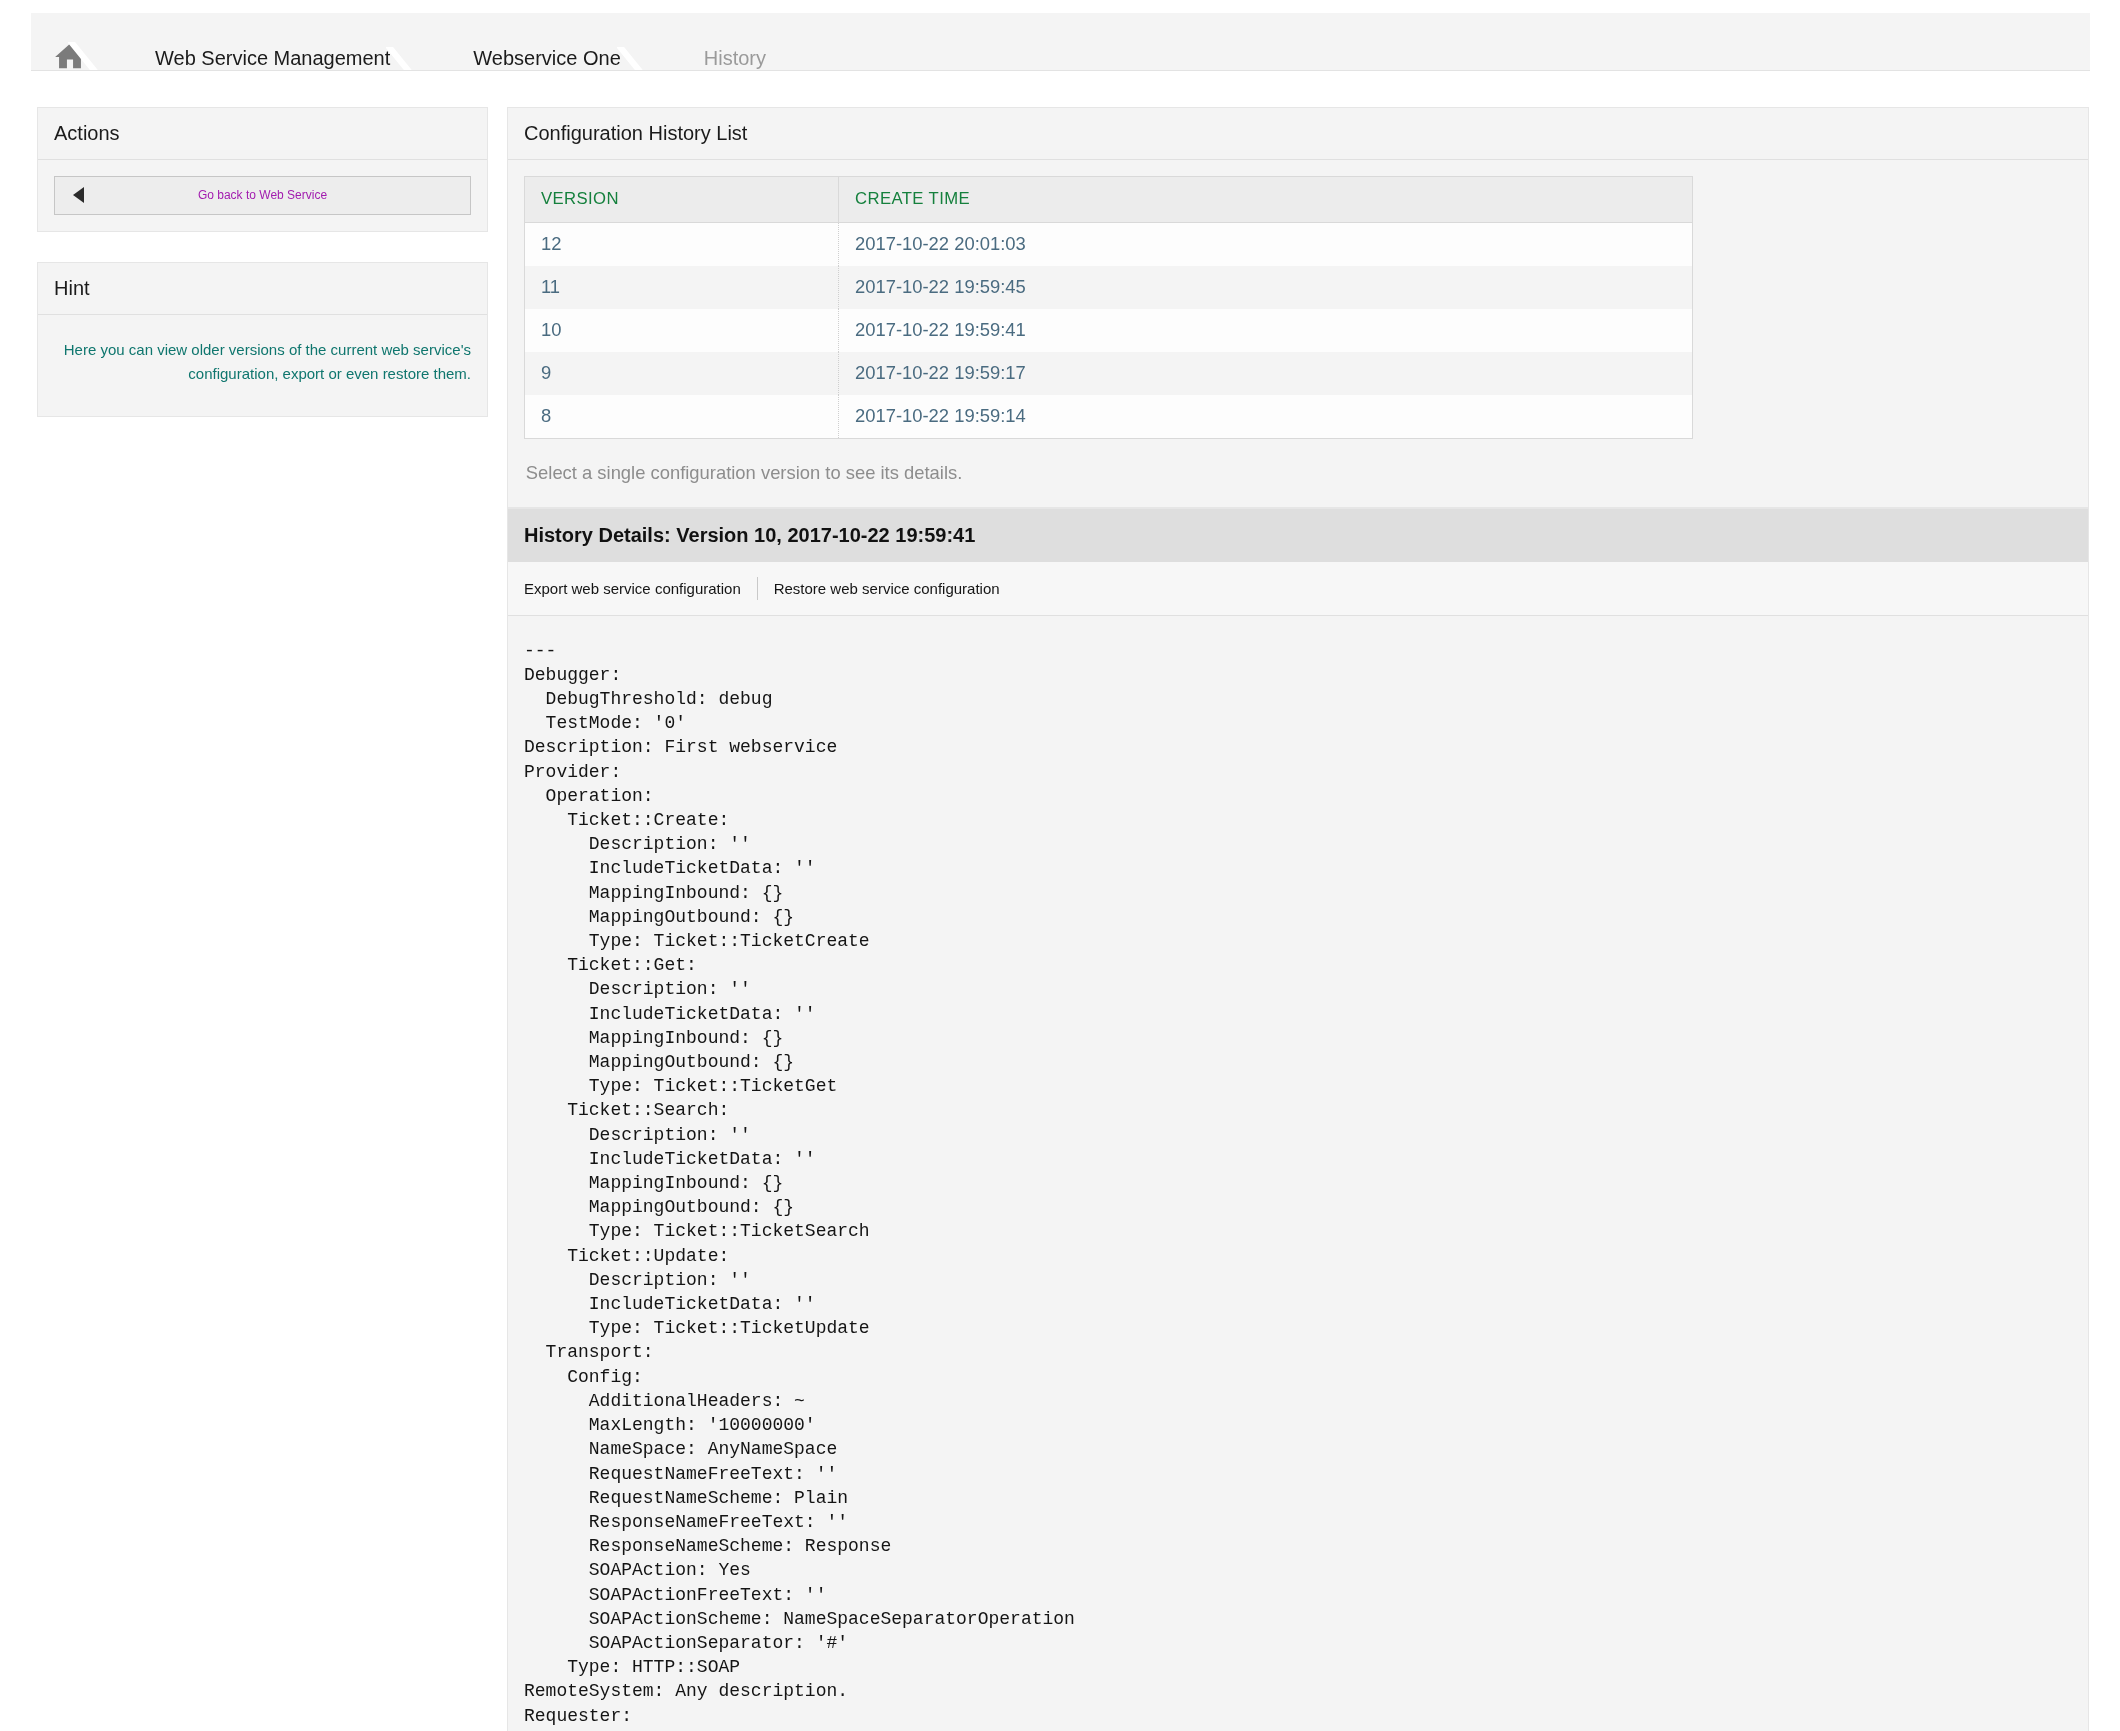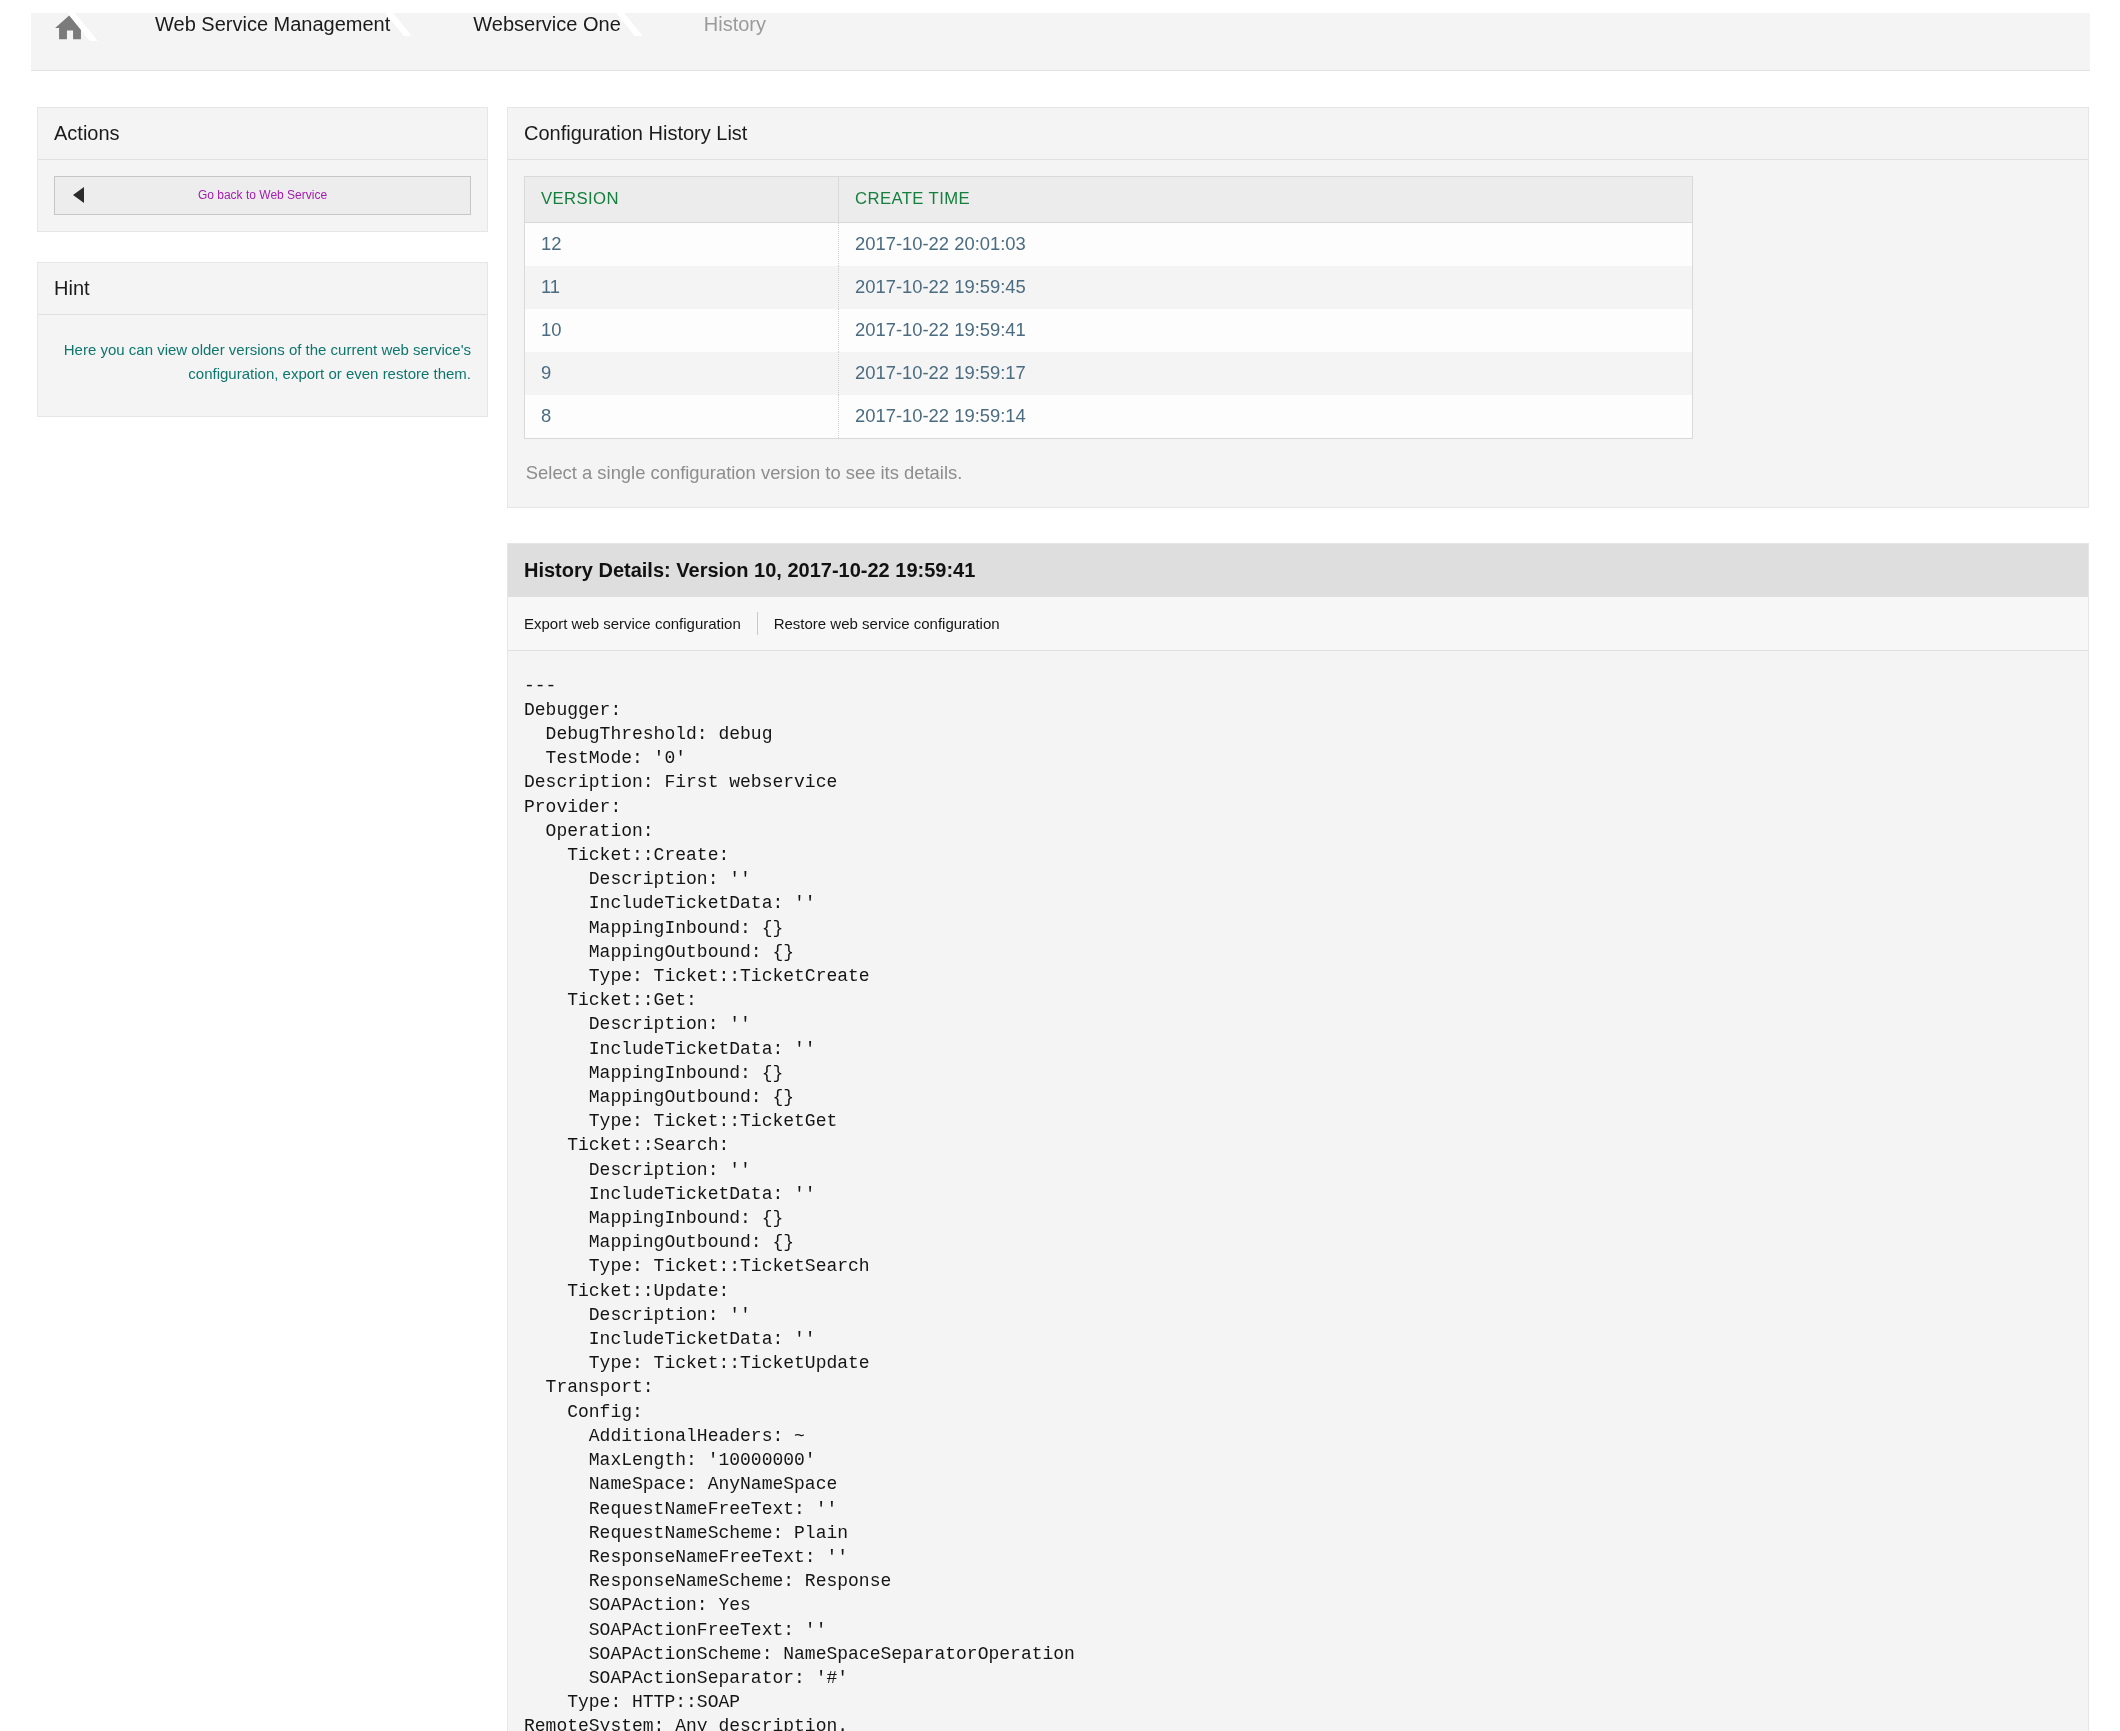--- a/index.html
+++ b/index.html
@@ -15,21 +15,21 @@
   
   .breadcrumb-bar {
     position: absolute;
     left: 31px;
     top: 13px;
     width: 2059px;
     height: 57px;
     background: #f4f4f4;
     border-bottom: 1.8px solid #e3e3e3;
     display: flex;
-    align-items: flex-start;
+    align-items: flex-end;
   }
   .crumb {
     position: relative;
     display: flex;
     align-items: center;
     padding: 0 30px 0 53px;
     font-size: 20px;
     color: #1b1b1b;
     white-space: nowrap;
   }
@@ -108,21 +108,20 @@
     width: 0; height: 0;
     border-top: 8.8px solid transparent;
     border-bottom: 8.8px solid transparent;
     border-right: 11.4px solid #2b2b2b;
   }
 
   
   .panel {
     background: #f4f4f4;
     border: 0.9px solid #e6e6e6;
-    margin-bottom: 35px;
   }
   .panel-header {
     font-size: 20px;
     color: #1b1b1b;
     padding: 14px 16px;
     border-bottom: 0.9px solid #e0e0e0;
   }
   .panel-body { padding: 16px; }
 
   

